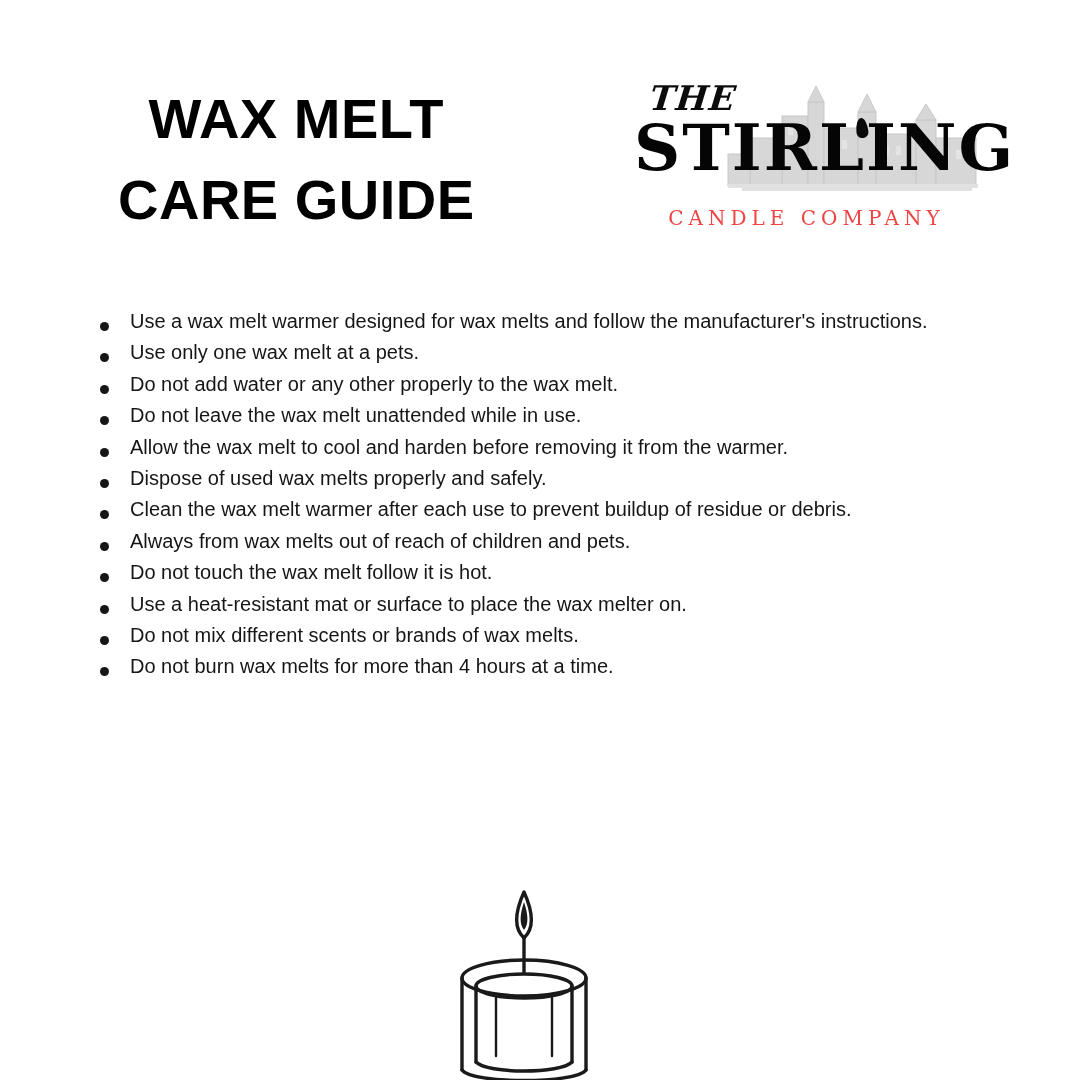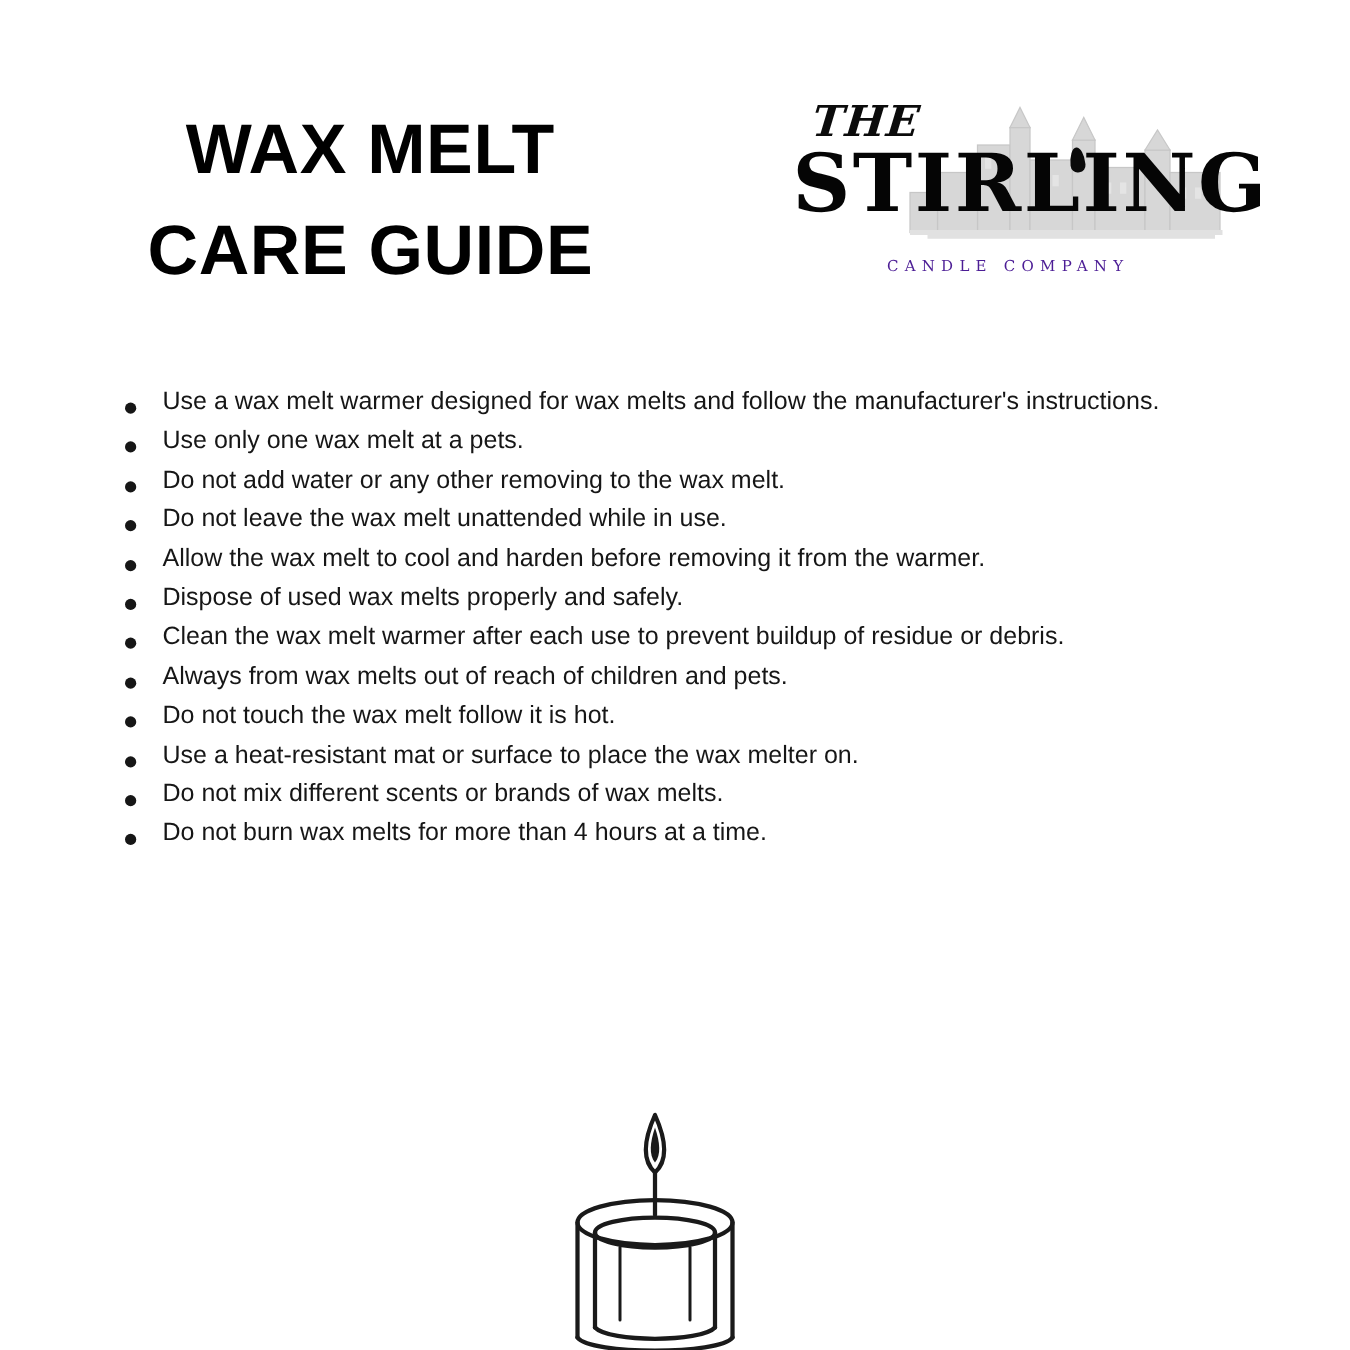--- a/index.html
+++ b/index.html
@@ -95,23 +95,23 @@
     border-radius: 50% 50% 45% 45% / 70% 70% 30% 30%;
     transform: rotate(-6deg);
   }
   .logo-sub {
     position: absolute;
     left: 10px;
     top: 134px;
     width: 345px;
     text-align: center;
     font-family: "DejaVu Serif", serif;
-    font-size: 12px;
+    font-size: 20px;
     letter-spacing: 5px;
-    color: #4c1d95;
+    color: #ef4444;
   }
 
   
   .care-list {
     margin: 56px 0 0 0;
     padding: 0 56px 0 100px;
     list-style: none;
   }
   .care-list li {
     position: relative;
@@ -189,21 +189,21 @@
       <div class="logo-main">STIRLING</div>
       <div class="logo-flame"></div>
       <div class="logo-sub">CANDLE COMPANY</div>
     </div>
 
   </div>
 
   <ul class="care-list">
     <li>Use a wax melt warmer designed for wax melts and follow the manufacturer's instructions.</li>
     <li>Use only one wax melt at a pets.</li>
-    <li>Do not add water or any other removing to the wax melt.</li>
+    <li>Do not add water or any other properly to the wax melt.</li>
     <li>Do not leave the wax melt unattended while in use.</li>
     <li>Allow the wax melt to cool and harden before removing it from the warmer.</li>
     <li>Dispose of used wax melts properly and safely.</li>
     <li>Clean the wax melt warmer after each use to prevent buildup of residue or debris.</li>
     <li>Always from wax melts out of reach of children and pets.</li>
     <li>Do not touch the wax melt follow it is hot.</li>
     <li>Use a heat-resistant mat or surface to place the wax melter on.</li>
     <li>Do not mix different scents or brands of wax melts.</li>
     <li>Do not burn wax melts for more than 4 hours at a time.</li>
   </ul>

